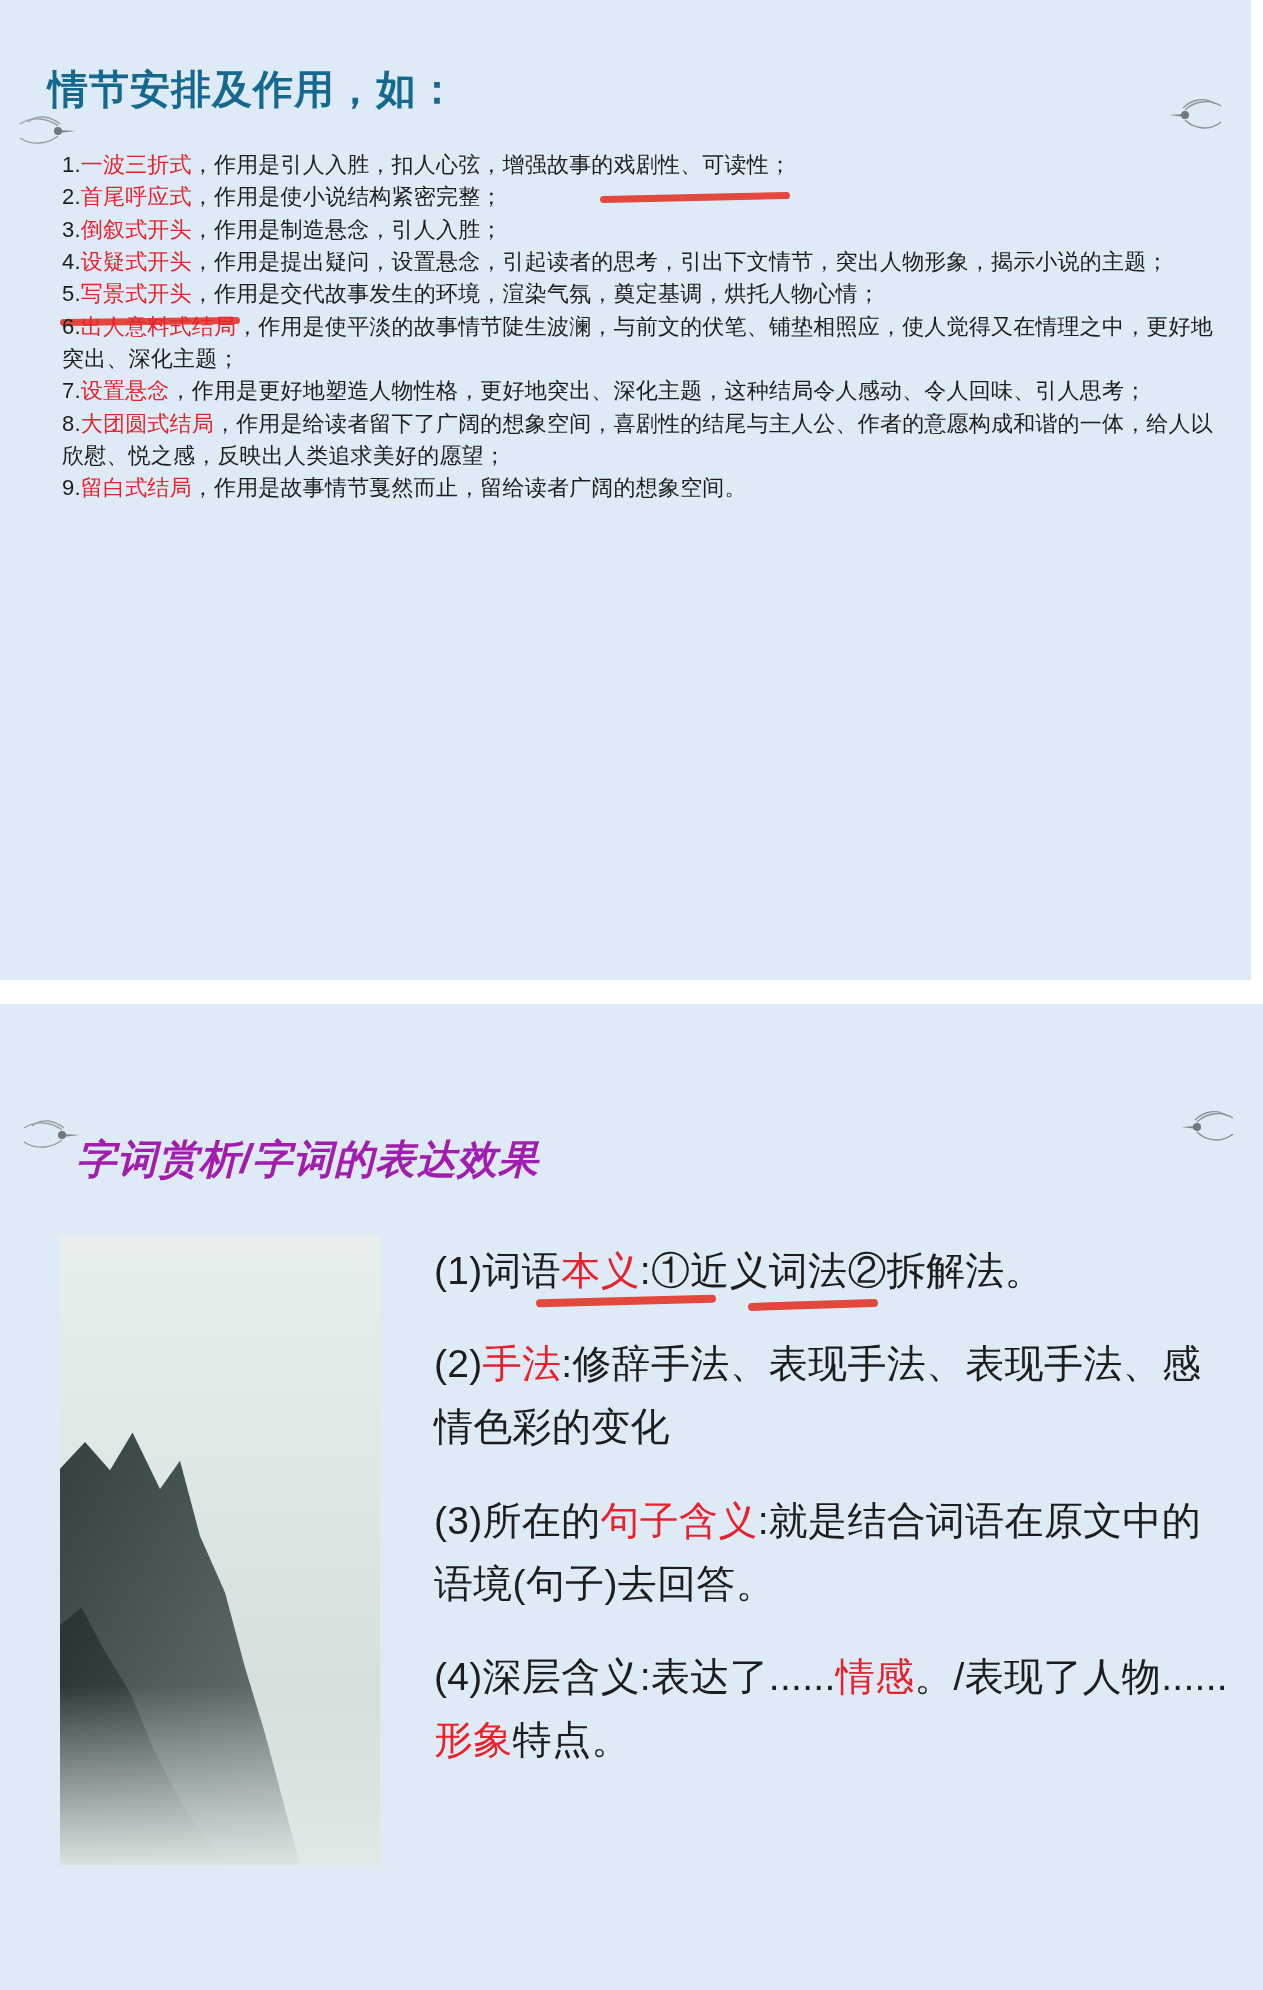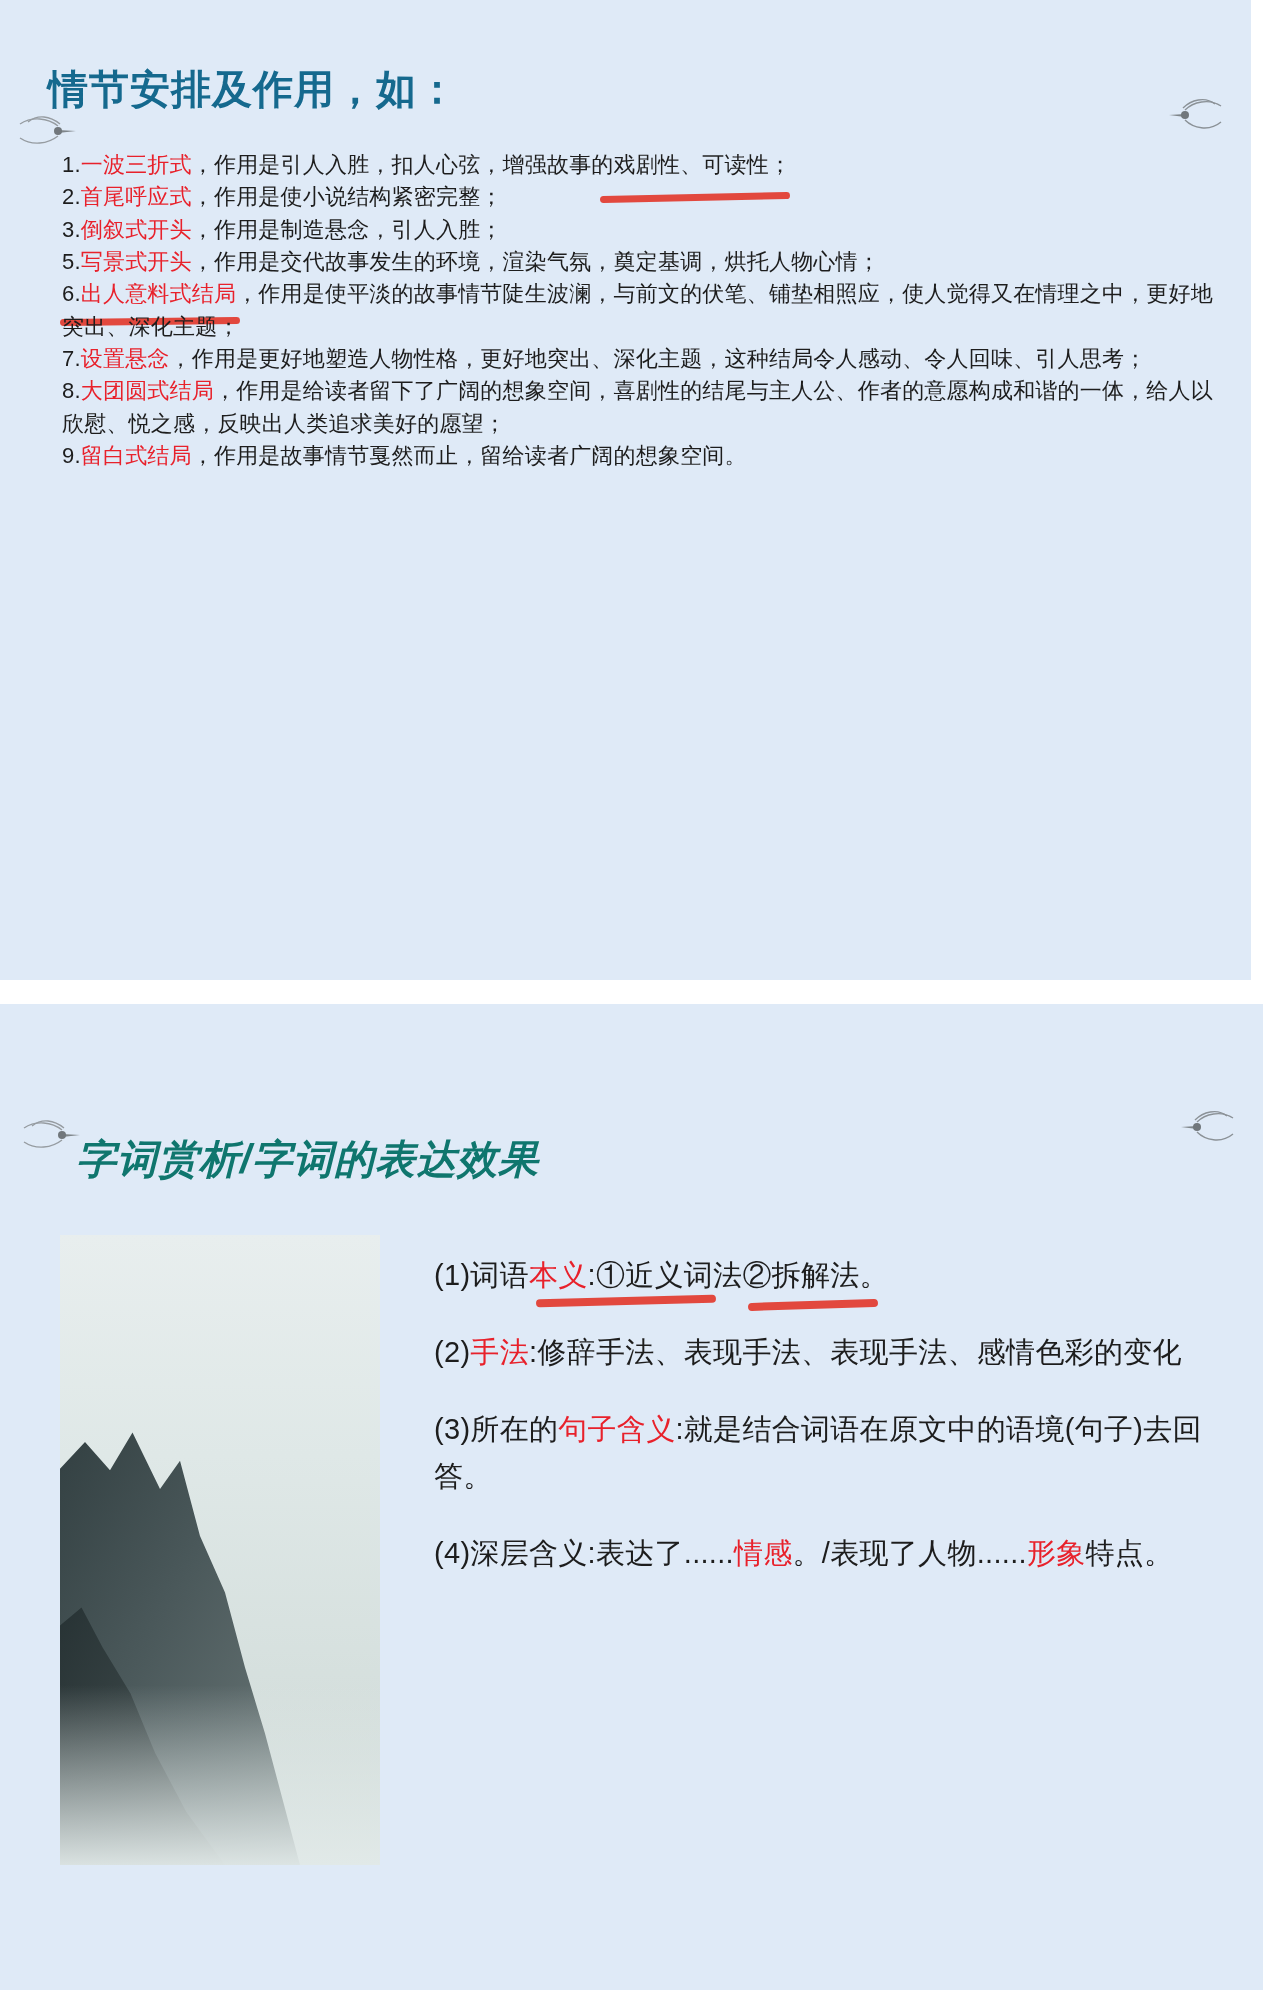--- a/index.html
+++ b/index.html
@@ -38,21 +38,21 @@
   }
 
   .section-title {
     color: #15698e;
     font-size: 40px;
     font-weight: bold;
     letter-spacing: 1px;
     padding: 62px 0 0 48px;
   }
   .section-title-2 {
-    color: #0f766e;
+    color: #a21caf;
     font-size: 40px;
     font-weight: bold;
     font-style: italic;
     letter-spacing: 1px;
     padding: 128px 0 0 76px;
   }
 
   .list {
     padding: 32px 38px 0 62px;
   }
@@ -119,24 +119,24 @@
     background: linear-gradient(to top, rgba(226,234,233,0.95), rgba(226,234,233,0));
   }
 
   .text-2 {
     padding-left: 54px;
     padding-right: 30px;
     position: relative;
     flex: 1;
   }
   .p2 {
-    font-size: 29px;
+    font-size: 39px;
     line-height: 1.62;
     color: #1d1d1d;
-    margin: 17px 0 30px 0;
+    margin: 4px 0 30px 0;
     letter-spacing: 0.3px;
   }
   .m3 { left: 156px; top: 62px; width: 180px; height: 8px; transform: rotate(-1.5deg); }
   .m4 { left: 368px; top: 66px; width: 130px; height: 8px; transform: rotate(-1.8deg); }
 </style>
 </head>
 <body>
 
 <div class="page">
 
@@ -171,20 +171,23 @@
       <div class="list-line">
         <span class="num">1.</span><span class="hl">一波三折式</span><span>，作用是引人入胜，扣人心弦，增强故事的戏剧性、可读性；</span>
       </div>
       <div class="list-line">
         <span class="num">2.</span><span class="hl">首尾呼应式</span><span>，作用是使小说结构紧密完整；</span>
       </div>
       <div class="list-line">
         <span class="num">3.</span><span class="hl">倒叙式开头</span><span>，作用是制造悬念，引人入胜；</span>
       </div>
       <div class="list-line">
+        <span class="num">4.</span><span class="hl">设疑式开头</span><span>，作用是提出疑问，设置悬念，引起读者的思考，引出下文情节，突出人物形象，揭示小说的主题；</span>
+      </div>
+      <div class="list-line">
         <span class="num">5.</span><span class="hl">写景式开头</span><span>，作用是交代故事发生的环境，渲染气氛，奠定基调，烘托人物心情；</span>
       </div>
       <div class="list-line">
         <span class="num">6.</span><span class="hl">出人意料式结局</span><span>，作用是使平淡的故事情节陡生波澜，与前文的伏笔、铺垫相照应，使人觉得又在情理之中，更好地突出、深化主题；</span>
       </div>
       <div class="list-line">
         <span class="num">7.</span><span class="hl">设置悬念</span><span>，作用是更好地塑造人物性格，更好地突出、深化主题，这种结局令人感动、令人回味、引人思考；</span>
       </div>
       <div class="list-line">
         <span class="num">8.</span><span class="hl">大团圆式结局</span><span>，作用是给读者留下了广阔的想象空间，喜剧性的结尾与主人公、作者的意愿构成和谐的一体，给人以欣慰、悦之感，反映出人类追求美好的愿望；</span>

